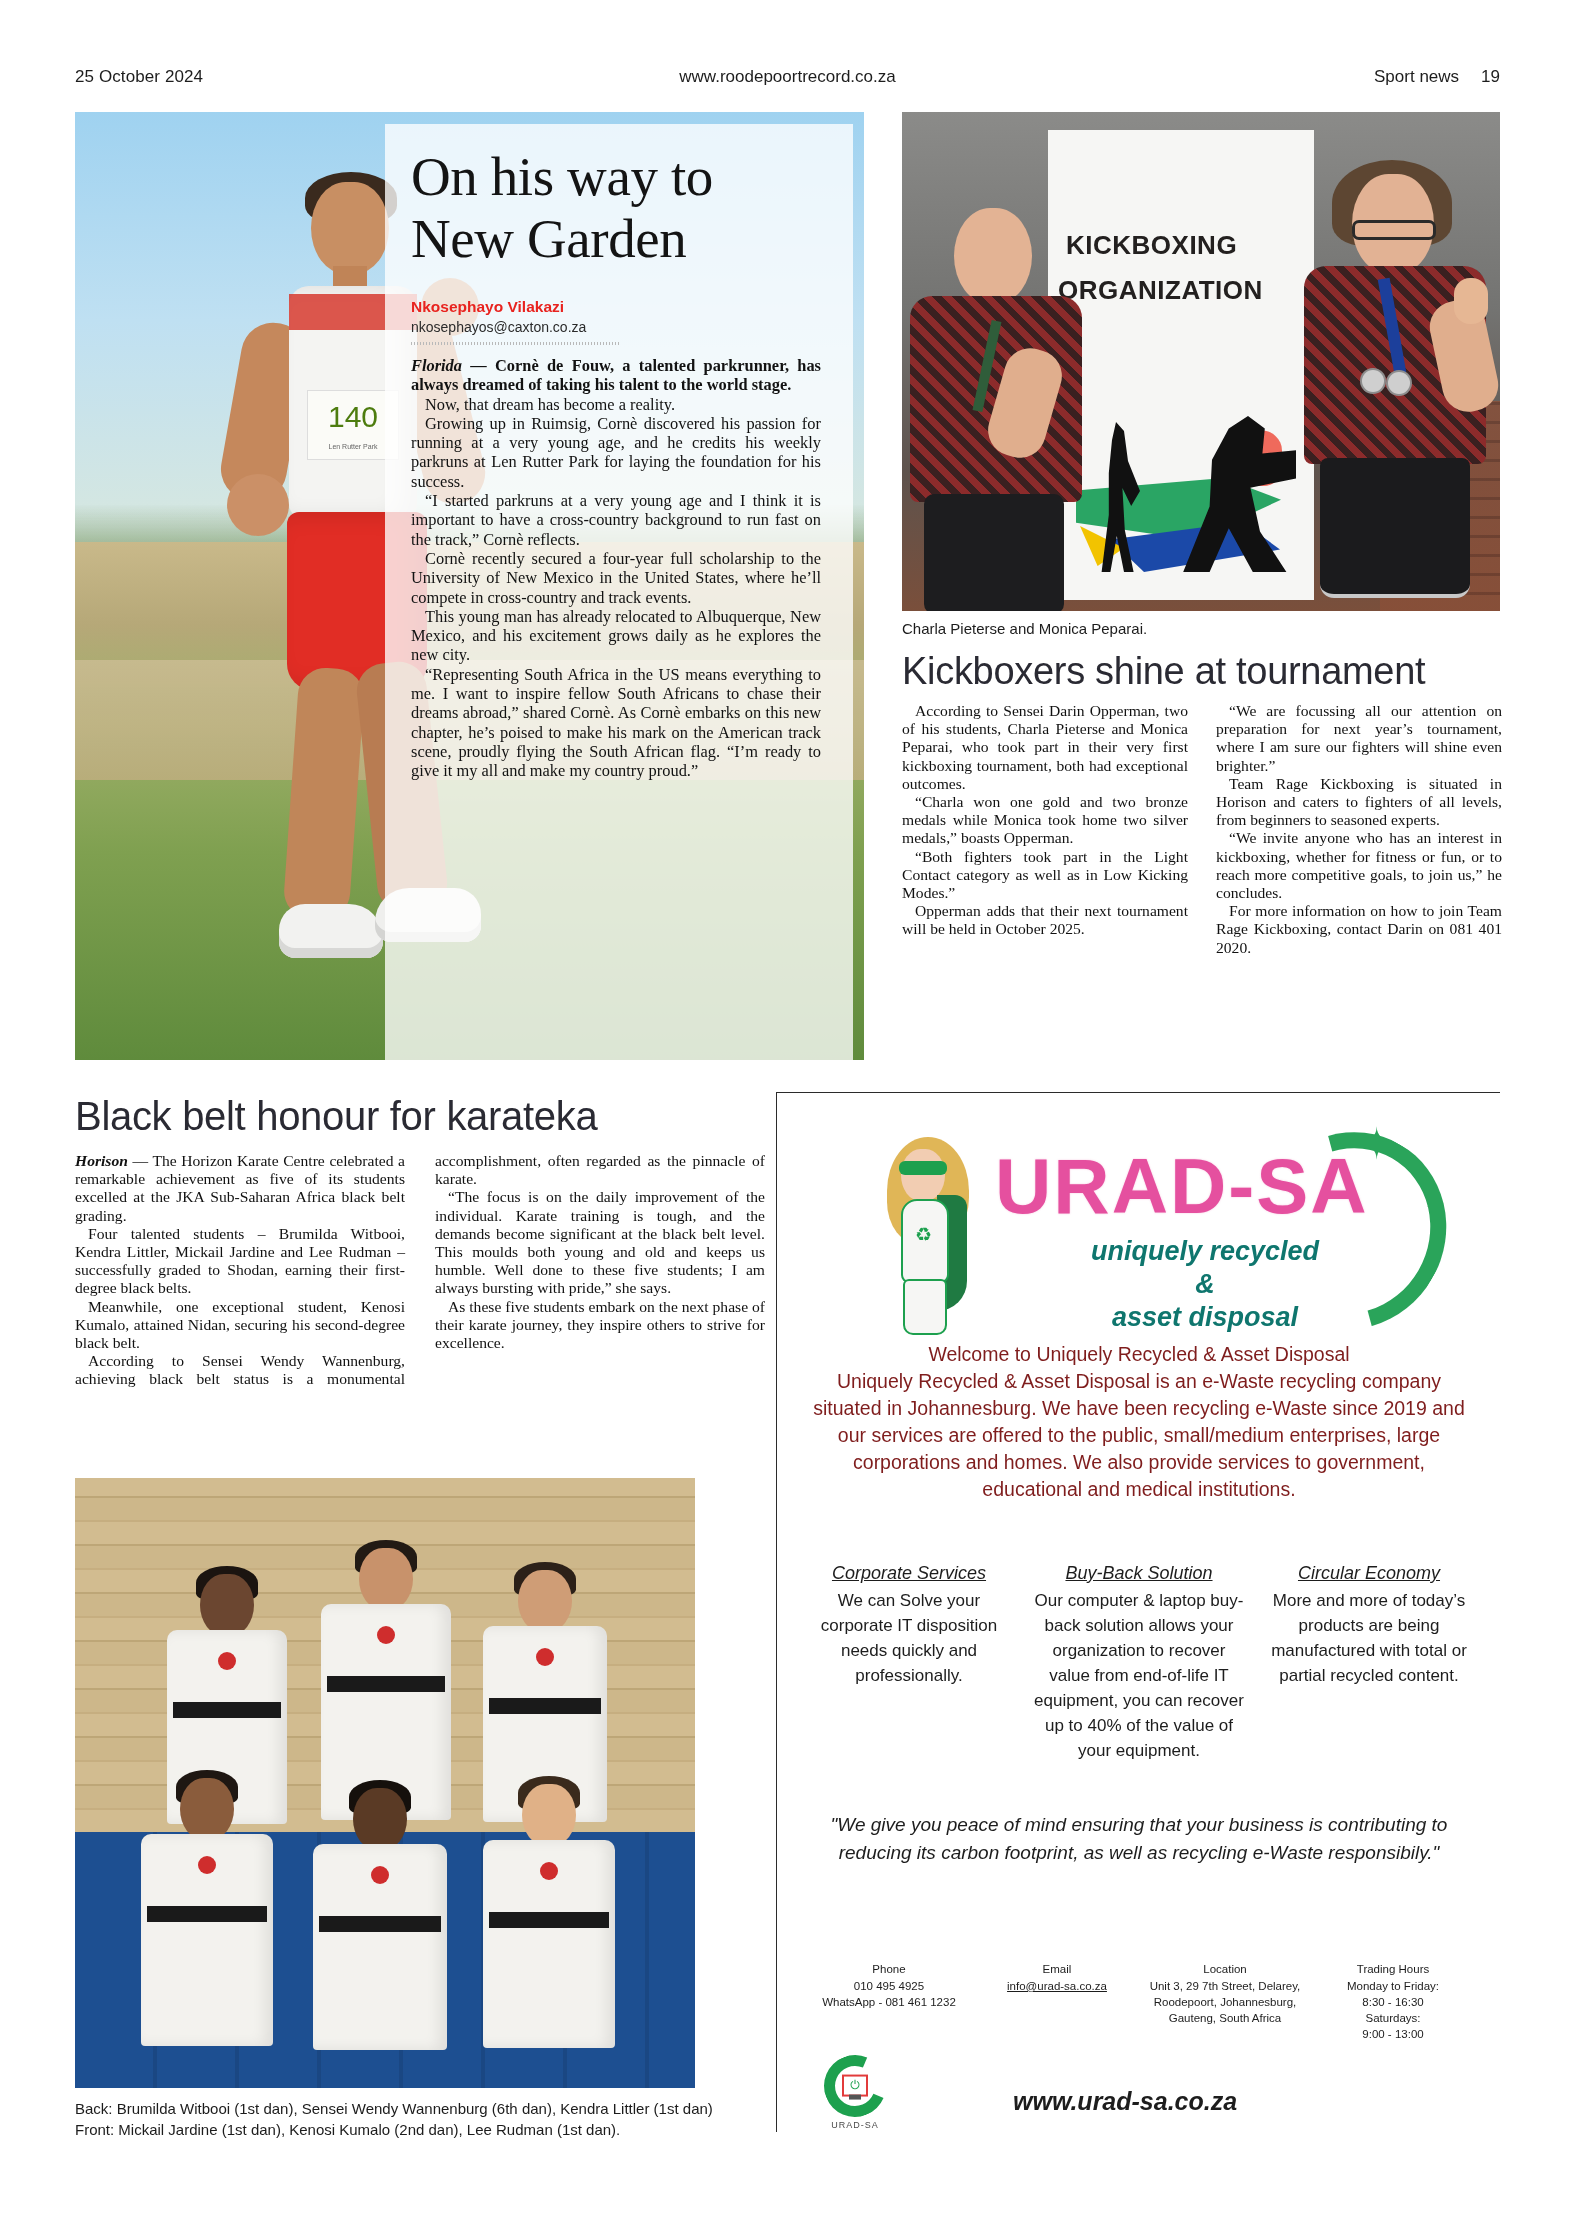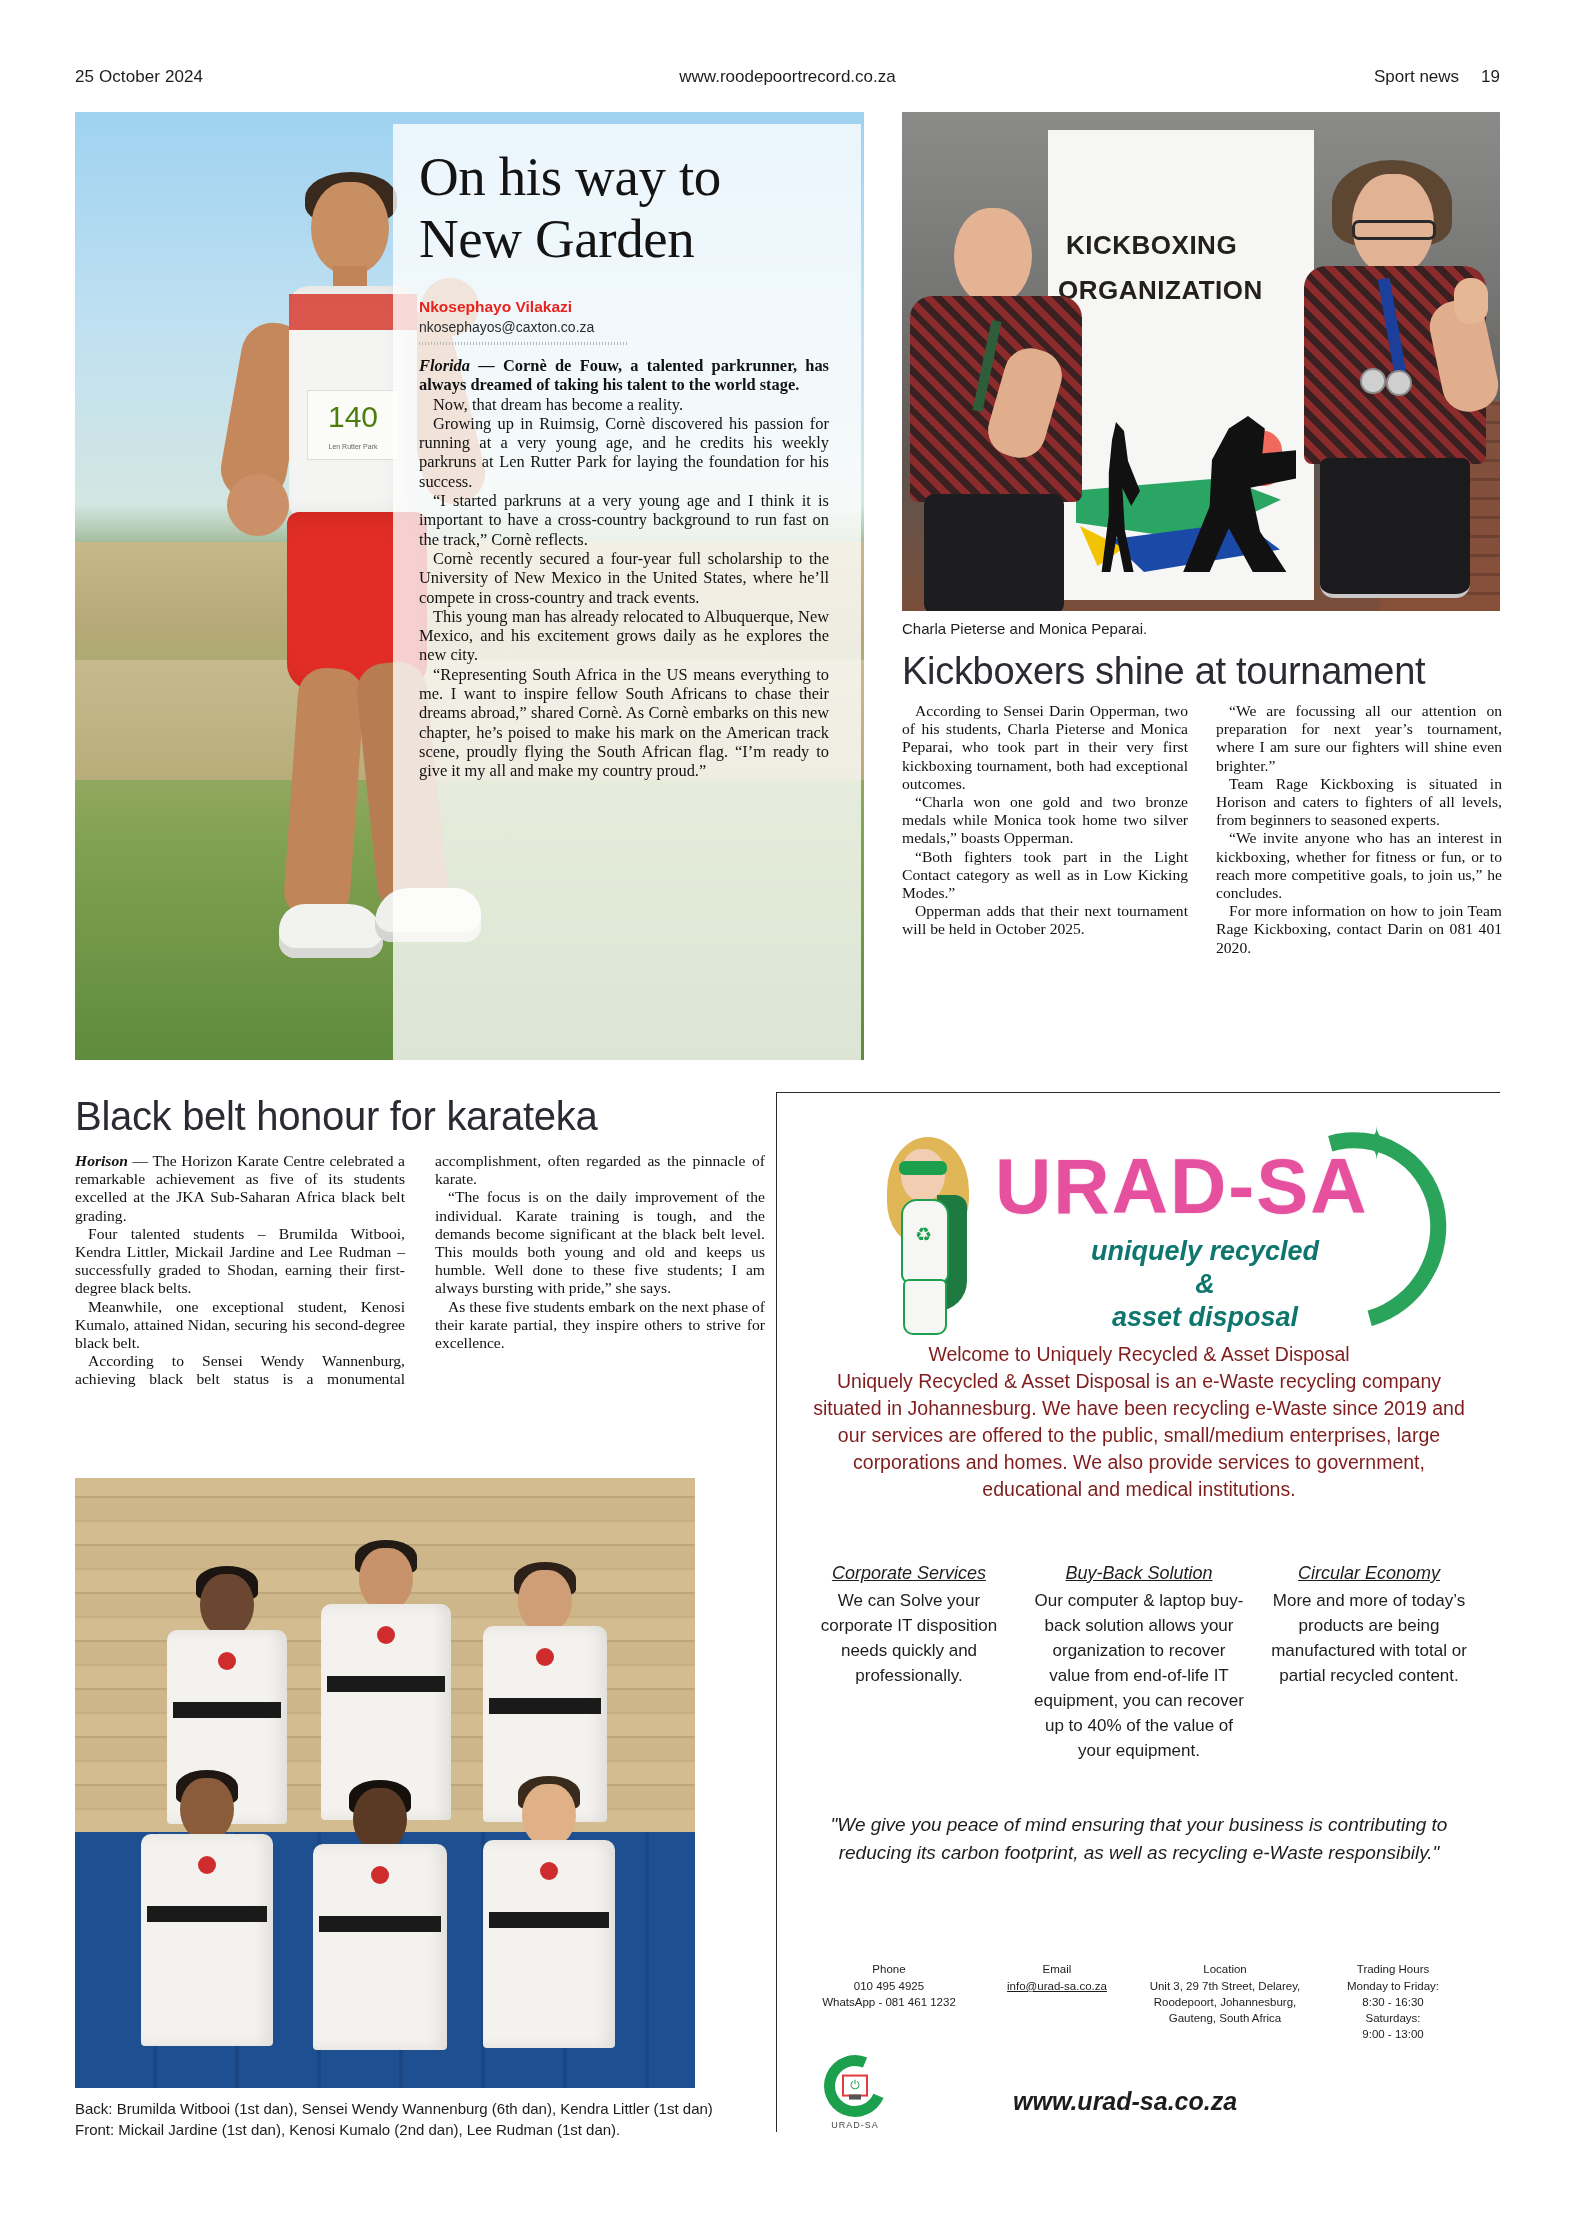--- a/index.html
+++ b/index.html
@@ -71,21 +71,21 @@
   .rn-fist-l { left: 2px; top: 292px; width: 62px; height: 62px; border-radius: 50%; background:#cb9067; }
   .rn-fist-r { left: 196px; top: 96px; width: 58px; height: 58px; border-radius: 50%; background:#c08659; }
   .rn-leg-l { left: 66px; top: 486px; width: 66px; height: 252px; border-radius: 28px; background:#c08659; transform: rotate(4deg); }
   .rn-leg-r { left: 142px; top: 480px; width: 70px; height: 250px; border-radius: 28px; background:#b87c52; transform: rotate(-6deg); }
   .rn-shoe-l { left: 54px; top: 722px; width: 104px; height: 54px; border-radius: 26px 34px 16px 16px; background:#f2f2f0; box-shadow: inset 0 -10px 0 #d8d8d6; }
   .rn-shoe-r { left: 150px; top: 706px; width: 106px; height: 54px; border-radius: 34px 26px 16px 16px; background:#efefed; box-shadow: inset 0 -10px 0 #d4d4d2; }
   .runner, .hero .ground, .hero .track, .hero .treeline { filter: blur(.3px); }
 
   
   .hero-panel {
-    position: absolute; left: 318px; top: 12px; width: 468px; height: 1120px;
+    position: absolute; left: 310px; top: 12px; width: 468px; height: 1120px;
     background: rgba(255,255,255,.78);
     padding: 22px 32px 0 26px;
   }
   .hero-title {
     font-family: "Liberation Serif", serif;
     font-size: 55px; line-height: 62px; font-weight: 400; color:#141414;
     letter-spacing: -.4px;
   }
   .byline-name {
     margin-top: 28px;
@@ -414,21 +414,21 @@
     <p>For more information on how to join Team Rage Kickboxing, contact Darin on 081 401 2020.</p>
   </div>
 
   <div class="karate-title">Black belt honour for karateka</div>
   <div class="karate-cols">
     <p class="first"><i>Horison</i><span> — </span><span>The Horizon Karate Centre celebrated a remarkable achievement as five of its students excelled at the JKA Sub-Saharan Africa black belt grading.</span></p>
     <p>Four talented students – Brumilda Witbooi, Kendra Littler, Mickail Jardine and Lee Rudman – successfully graded to Shodan, earning their first-degree black belts.</p>
     <p>Meanwhile, one exceptional student, Kenosi Kumalo, attained Nidan, securing his second-degree black belt.</p>
     <p>According to Sensei Wendy Wannenburg, achieving black belt status is a monumental accomplishment, often regarded as the pinnacle of karate.</p>
     <p>“The focus is on the daily improvement of the individual. Karate training is tough, and the demands become significant at the black belt level. This moulds both young and old and keeps us humble. Well done to these five students; I am always bursting with pride,” she says.</p>
-    <p>As these five students embark on the next phase of their karate partial, they inspire others to strive for excellence.</p>
+    <p>As these five students embark on the next phase of their karate journey, they inspire others to strive for excellence.</p>
   </div>
 
   <div class="karate-photo">
     <div class="kw-wood"></div>
     <div class="kw-mat"></div>
     <div class="kf kfig k1">
         <div class="hair"></div>
         <div class="head" style="background:#6b4630"></div>
         <div class="torso gi"></div>
         <div class="logo"></div>

